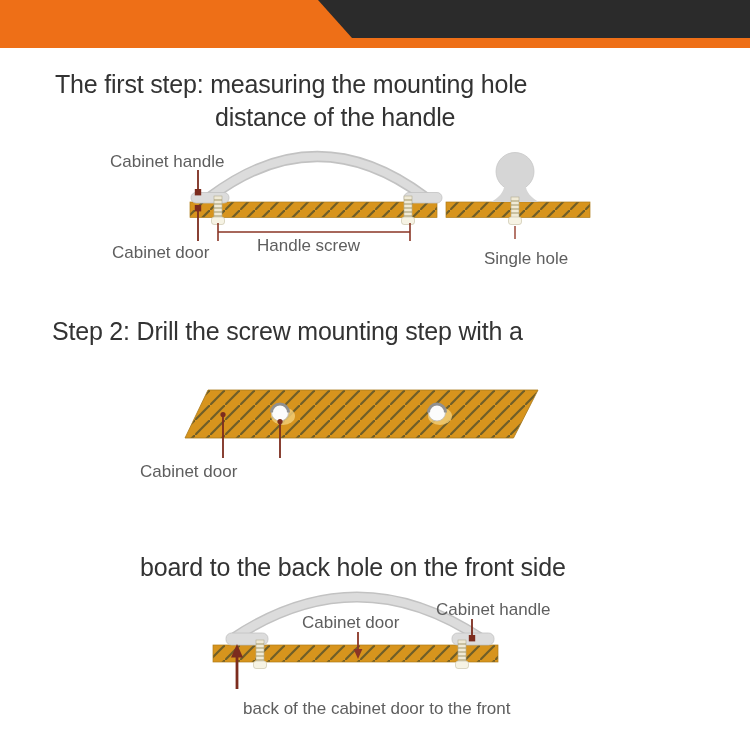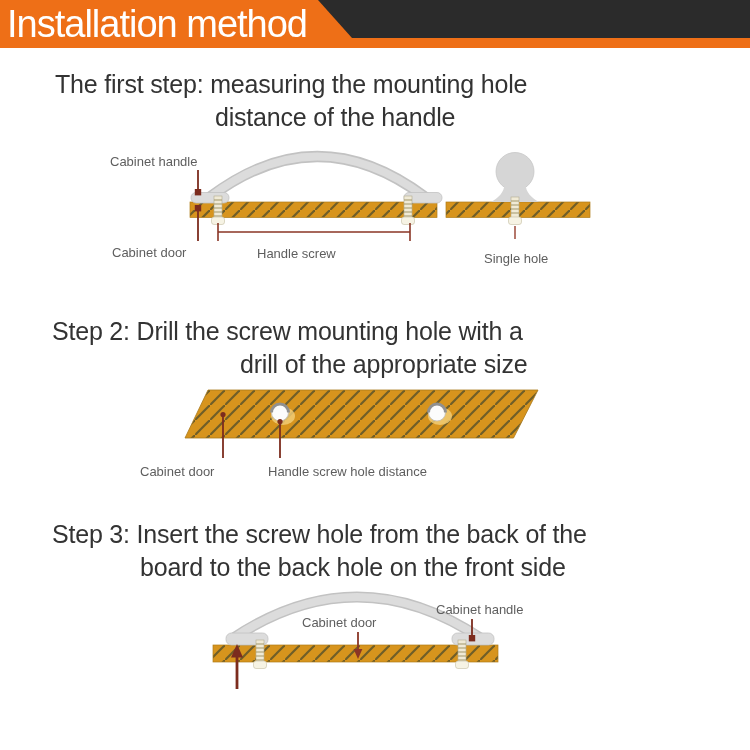--- a/index.html
+++ b/index.html
@@ -7,32 +7,31 @@
         font-family:"Liberation Sans", sans-serif;}
   
   .header-bar{position:absolute;left:0;top:0;width:750px;height:48px;background:#ee6f17;}
   .header-wedge{position:absolute;left:0;top:0;width:750px;height:38px;background:#2b2b2b;
         clip-path:polygon(318px 0,750px 0,750px 38px,352px 38px);}
   .header-title{position:absolute;left:7px;top:2px;font-size:38px;line-height:44px;color:#ffffff;
         letter-spacing:-1px;white-space:nowrap;}
   
   .h{position:absolute;font-size:25px;line-height:30px;color:#333333;letter-spacing:-0.2px;white-space:nowrap;}
   
-  .lbl{position:absolute;font-size:13px;line-height:22px;color:#5e5e5e;white-space:nowrap;}
+  .lbl{position:absolute;font-size:17px;line-height:22px;color:#5e5e5e;white-space:nowrap;}
   .lbl2{line-height:25px;}
   svg.art{position:absolute;left:0;top:0;width:750px;height:750px;}
 </style>
 </head>
 <body>
 
 <div class="page">
 
   <div class="header-bar"></div>
   <div class="header-wedge"></div>
-  <div class="header-title">Installation method</div>
 
   <svg class="art" viewBox="0 0 750 750">
     <defs>
       <pattern id="wood" patternUnits="userSpaceOnUse" width="15" height="15">
         <rect width="15" height="15" fill="#d7941d"></rect>
         <path d="M-4,19 L19,-4" stroke="#6f5e28" stroke-width="2.2"></path>
       </pattern>
     </defs>
 
     <g>
@@ -137,28 +136,26 @@
         <line x1="237" y1="656" x2="237" y2="689" stroke="#7c2c1e" stroke-width="2.8"></line>
         <polygon points="237,644 231,657.5 243,657.5" fill="#7c2c1e"></polygon>
       </g>
     </g>
   </svg>
 
   <div class="h" style="left:55px;top:69px">The first step: measuring the mounting hole</div>
   <div class="h" style="left:215px;top:102px">distance of the handle</div>
   <div class="lbl" style="left:110px;top:151px">Cabinet handle</div>
   <div class="lbl" style="left:112px;top:242px">Cabinet door</div>
-  <div class="lbl lbl2" style="left:257px;top:241px">
+  <div class="lbl lbl2" style="left:257px;top:233px">
     <div>Handle screw</div>
   </div>
   <div class="lbl" style="left:484px;top:248px">Single hole</div>
 
-  <div class="h" style="left:52px;top:316px">Step 2: Drill the screw mounting hole with a</div>
-  <div class="h" style="left:240px;top:349px">drill of the appropriate size</div>
+  <div class="h" style="left:52px;top:316px">Step 2: Drill the screw mounting step with a</div>
   <div class="lbl" style="left:140px;top:461px">Cabinet door</div>
-  <div class="lbl" style="left:268px;top:461px">Handle screw hole distance</div>
 
-  <div class="h" style="left:52px;top:519px">Step 3: Insert the screw hole from the back of the</div>
   <div class="h" style="left:140px;top:552px">board to the back hole on the front side</div>
   <div class="lbl" style="left:302px;top:612px">Cabinet door</div>
   <div class="lbl" style="left:436px;top:599px">Cabinet handle</div>
+  <div class="lbl" style="left:243px;top:698px">back of the cabinet door to the front</div>
 
 </div>
 
 </body></html>

